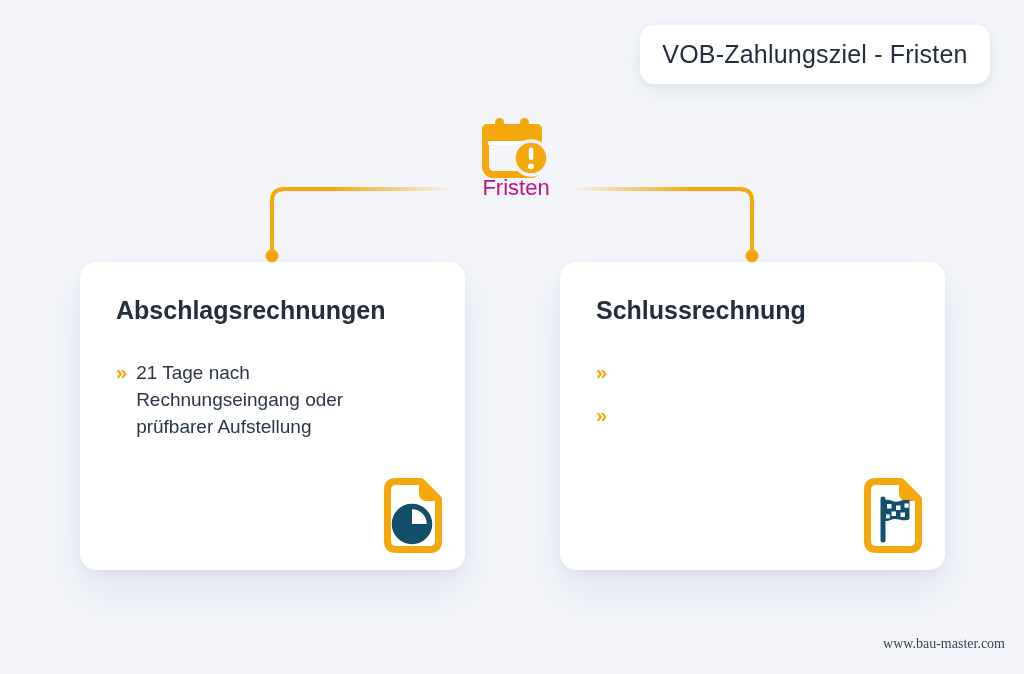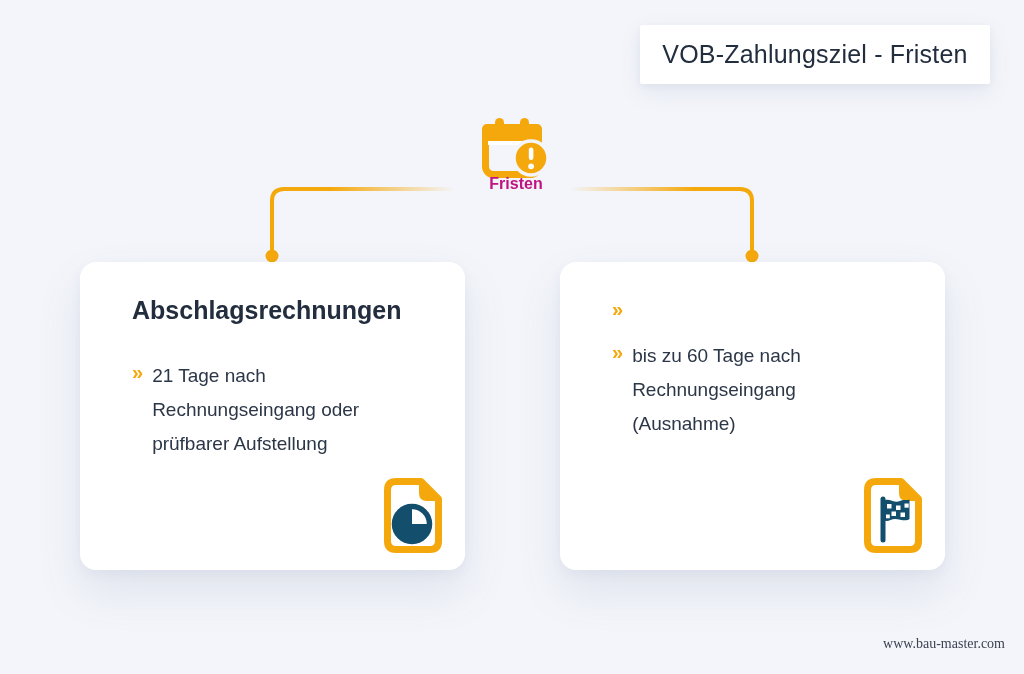--- a/index.html
+++ b/index.html
@@ -18,57 +18,57 @@
     font-family:"Liberation Sans","DejaVu Sans",sans-serif;
     background:var(--background);
     position:relative;
     overflow:hidden;
   }
   .canvas{position:absolute;inset:0;width:1024px;height:674px;}
 
   
   .header-box{
     position:absolute;left:640px;top:25px;width:350px;height:59px;
-    background:var(--card);border-radius:2px;
+    background:var(--card);border-radius:14px;
     box-shadow:0 8px 22px rgba(90,110,150,.10),0 2px 6px rgba(90,110,150,.06);
     display:flex;align-items:center;justify-content:center;
   }
   .header-box .title{
     font-size:25px;color:var(--ink);letter-spacing:.2px;font-weight:400;
   }
 
   
   .center-icon{position:absolute;left:479px;top:118px;width:72px;height:60px;}
   .center-label{
     position:absolute;left:416px;top:175px;width:200px;text-align:center;
-    font-size:16px;font-weight:700;color:var(--magenta);
+    font-size:22px;font-weight:400;color:var(--magenta);
   }
 
   
   .connectors{position:absolute;inset:0;pointer-events:none;}
   .connectors .dot{fill:var(--amber);}
   stop.g-solid{stop-color:var(--amber);stop-opacity:1;}
   stop.g-clear{stop-color:var(--amber);stop-opacity:0;}
 
   
   .card{
     position:absolute;top:262px;width:385px;height:308px;
     background:var(--card);border-radius:16px;
     box-shadow:0 22px 45px rgba(90,110,150,.12),0 4px 12px rgba(90,110,150,.06);
-    padding:34px 52px;
+    padding:34px 36px;
   }
   .card.left{left:80px;}
   .card.right{left:560px;}
   .card-title{font-size:25px;font-weight:700;color:var(--ink);margin-bottom:34px;}
   .bullet{display:flex;gap:9px;margin-bottom:16px;}
   .bullet .marker{
     color:var(--amber);font-weight:700;font-size:20px;line-height:27px;flex:0 0 auto;
   }
   .bullet .text{
-    font-size:19px;line-height:34px;color:var(--body);max-width:250px;
+    font-size:19px;line-height:27px;color:var(--body);max-width:250px;
   }
   .card-icon{position:absolute;right:23px;bottom:17px;width:58px;height:75px;}
 
   
   .amber-fill{fill:var(--amber);}
   .amber-stroke{stroke:var(--amber);fill:none;}
   .white-fill{fill:#fff;}
   .navy-fill{fill:var(--navy);}
   .navy-stroke{stroke:var(--navy);fill:none;}
 
@@ -127,26 +127,26 @@
       <svg width="58" height="75" viewBox="0 0 58 75">
         <path class="amber-stroke" stroke-width="7" stroke-linejoin="round" d="M 37 3.5 H 12 Q 3.5 3.5 3.5 12 V 63 Q 3.5 71.5 12 71.5 H 46 Q 54.5 71.5 54.5 63 V 21 Z" fill="#fff"></path>
         <path class="amber-fill" d="M 35 1 L 57 23 H 43 Q 35 23 35 15 Z"></path>
         <circle class="navy-stroke" cx="28" cy="46" r="17.5" stroke-width="5.5"></circle>
         <path class="navy-fill" d="M 28 46 L 28 29 A 17 17 0 1 0 45 46 Z"></path>
       </svg>
     </span>
   </div>
 
   <div class="card right">
+    <div class="card-title">Schlussrechnung</div>
     <div class="bullet">
       <span class="marker">»</span>
     </div>
     <div class="bullet">
       <span class="marker">»</span>
-      <span class="text">bis zu 60 Tage nach Rechnungseingang (Ausnahme)</span>
     </div>
     <span class="card-icon">
       <svg width="58" height="75" viewBox="0 0 58 75">
         <path class="amber-stroke" stroke-width="7" stroke-linejoin="round" d="M 37 3.5 H 12 Q 3.5 3.5 3.5 12 V 63 Q 3.5 71.5 12 71.5 H 46 Q 54.5 71.5 54.5 63 V 21 Z" fill="#fff"></path>
         <path class="amber-fill" d="M 35 1 L 57 23 H 43 Q 35 23 35 15 Z"></path>
         <line class="navy-stroke" x1="19" y1="21" x2="19" y2="62" stroke-width="5" stroke-linecap="round"></line>
         <path class="navy-fill" d="M 19 23 C 25 19 30 26 36 23 C 40 21 43 23 45.5 21.5 L 45.5 41 C 40 45 33 38.5 26.5 42 C 23.5 43.5 21 42.8 19 42.2 Z"></path>
         <g class="white-fill">
           <rect x="23" y="26" width="4.5" height="4.5"></rect>
           <rect x="32" y="27.5" width="4.5" height="4.5"></rect>

